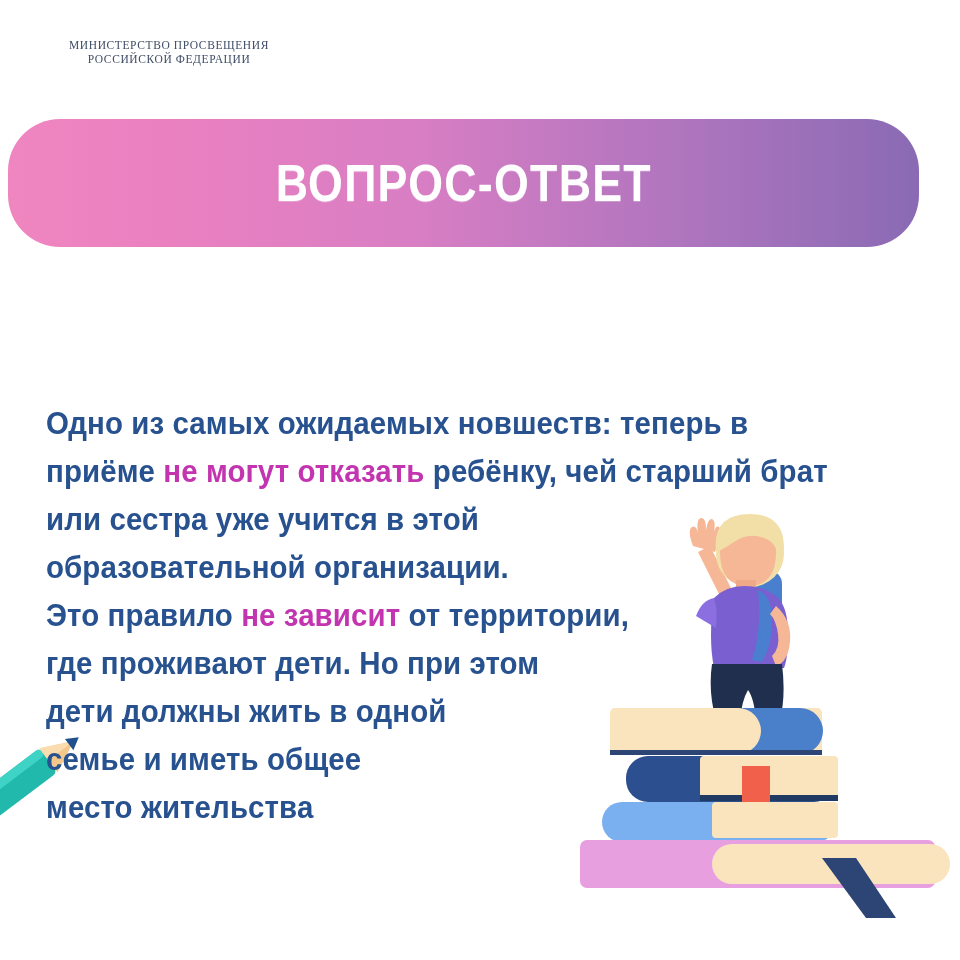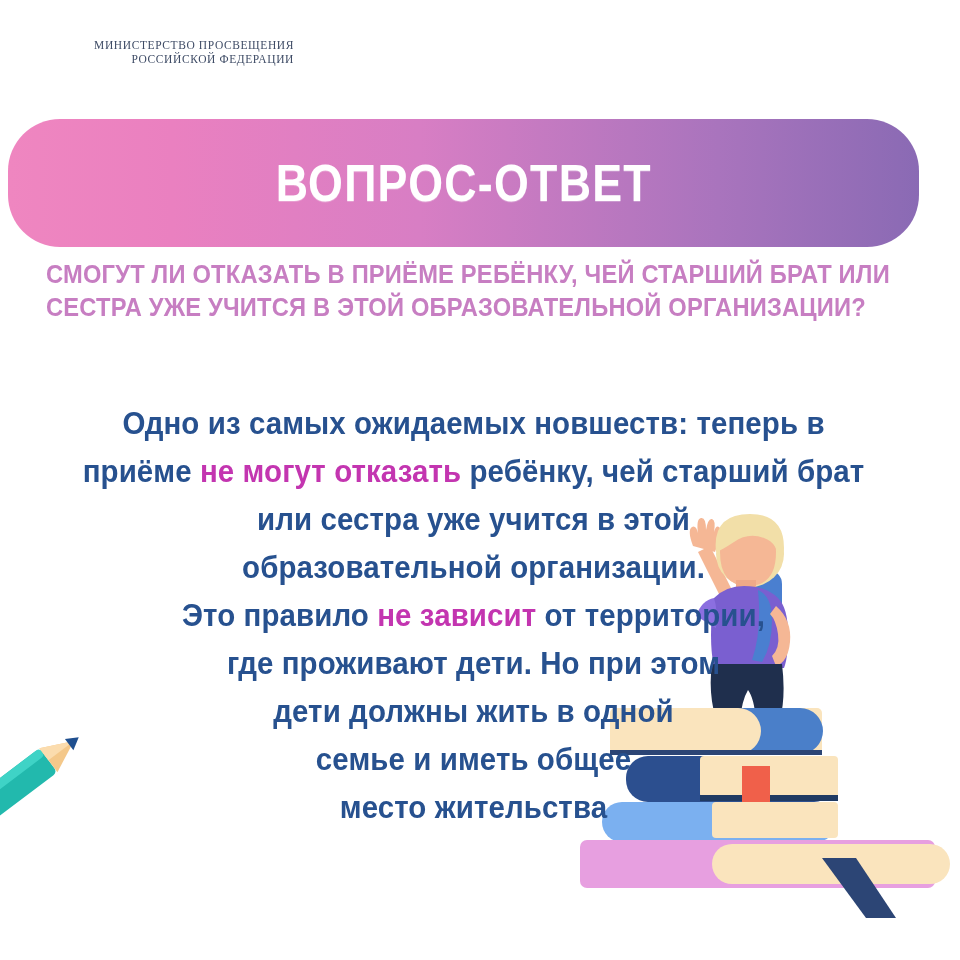--- a/index.html
+++ b/index.html
@@ -33,21 +33,20 @@
     line-height: 1.25;
   }
   .logo-line {
     display: block;
     font-family: "Liberation Serif", "DejaVu Serif", serif;
     font-size: 11.5px;
     letter-spacing: 0.6px;
     font-weight: 400;
     color: #3f4c66;
     white-space: nowrap;
-    text-align: right;
   }
 
   
   .banner {
     position: absolute;
     left: 8px;
     top: 119px;
     width: 911px;
     height: 128px;
     border-radius: 52px;
@@ -94,21 +93,20 @@
     left: 46px;
     top: 400px;
     width: 900px;
     z-index: 6;
     color: #27518f;
     font-family: "Liberation Sans Narrow", "Liberation Sans", sans-serif;
     font-weight: 700;
     font-size: 31px;
     line-height: 48px;
     letter-spacing: 0.1px;
-    text-align: center;
   }
   .body-text .line {
     display: block;
     white-space: nowrap;
     transform: scaleX(0.95);
     transform-origin: left center;
   }
   .hl { color: #c335b0; }
 
   
@@ -148,24 +146,20 @@
 
   <div class="logo-block">
     <span class="logo-line">МИНИСТЕРСТВО ПРОСВЕЩЕНИЯ</span>
     <span class="logo-line">РОССИЙСКОЙ ФЕДЕРАЦИИ</span>
   </div>
 
   <div class="banner">
     <div class="banner-title">ВОПРОС-ОТВЕТ</div>
   </div>
 
-  <div class="question">
-    <span>СМОГУТ ЛИ ОТКАЗАТЬ В ПРИЁМЕ РЕБЁНКУ, ЧЕЙ СТАРШИЙ БРАТ ИЛИ</span>
-    <span>СЕСТРА УЖЕ УЧИТСЯ В ЭТОЙ ОБРАЗОВАТЕЛЬНОЙ ОРГАНИЗАЦИИ?</span>
-  </div>
 
   <div class="body-text">
     <span class="line">Одно из самых ожидаемых новшеств: теперь в</span>
     <span class="line"><span>приёме </span><span class="hl">не могут отказать</span><span> ребёнку, чей старший брат</span></span>
     <span class="line">или сестра уже учится в этой</span>
     <span class="line">образовательной организации.</span>
     <span class="line"><span>Это правило </span><span class="hl">не зависит</span><span> от территории,</span></span>
     <span class="line">где проживают дети. Но при этом</span>
     <span class="line">дети должны жить в одной</span>
     <span class="line">семье и иметь общее</span>

